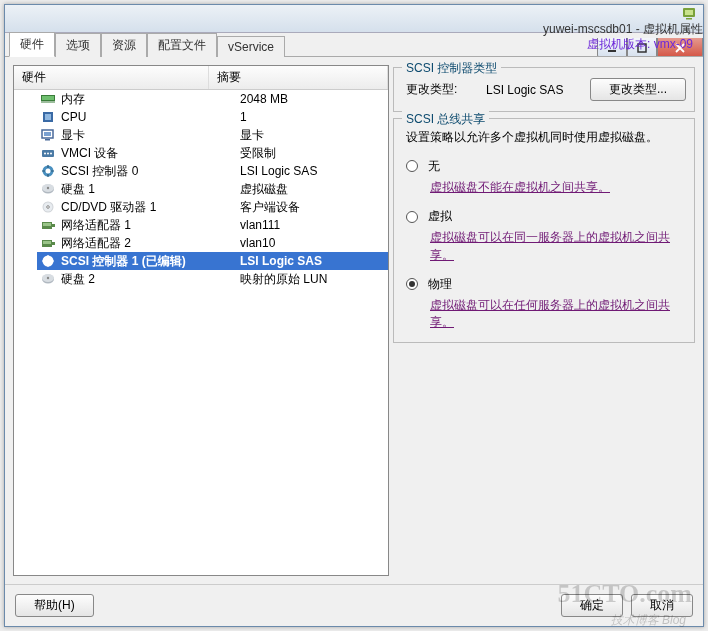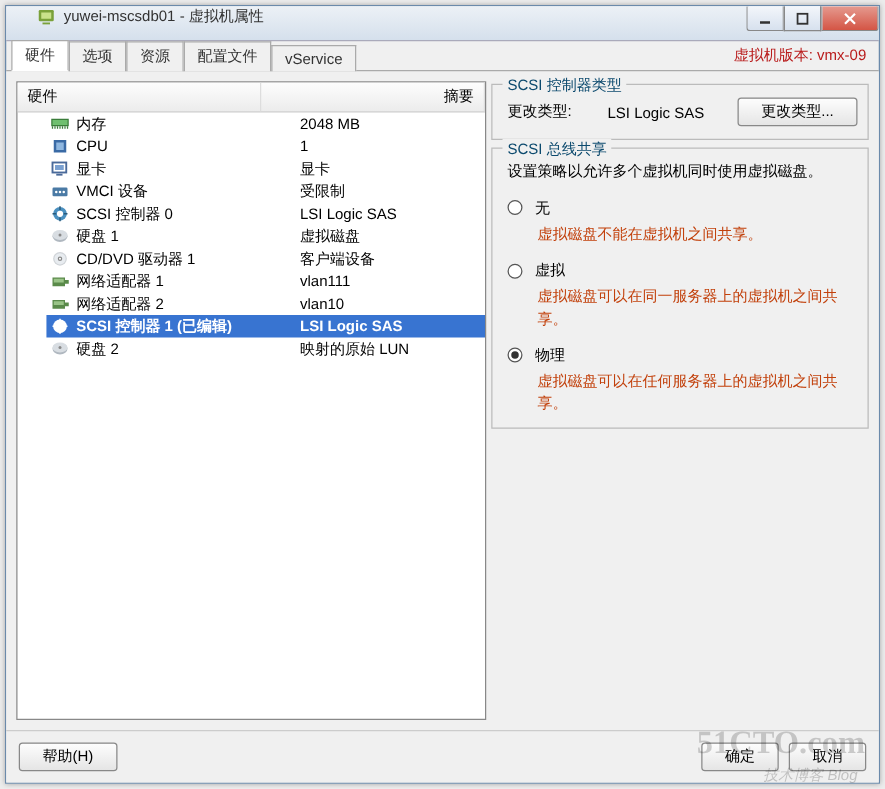--- a/index.html
+++ b/index.html
@@ -1,56 +1,56 @@
 <!DOCTYPE html>
 <html><head>
 <meta charset="utf-8">
 <style>
   * { box-sizing: border-box; margin: 0; padding: 0; font-family: "Microsoft YaHei", "SimSun", Tahoma, sans-serif; font-size: 12px; }
   body { background: #ececec; display: flex; justify-content: center; align-items: flex-start; padding: 4px; }
   .window { width: 700px; height: 623px; background: #f0f0f0; border: 1px solid #6b8aab; box-shadow: 0 0 4px rgba(0,0,0,.3); display: flex; flex-direction: column; }
-  .titlebar { height: 28px; background: linear-gradient(#ecf1f6,#d5e0ec); display: flex; align-items: flex-start; padding: 0 0 0 24px; border-bottom: 1px solid #aab; }
+  .titlebar { height: 28px; background: linear-gradient(#ecf1f6,#d5e0ec); display: flex; align-items: flex-end; padding: 0 0 0 0; border-bottom: 1px solid #aab; flex-direction: column; }
   .titlebar .ticon { width: 16px; height: 16px; margin-right: 6px; }
   .titlebar .ttext { flex: 1; color: #333; }
   .winbtns { display: flex; height: 20px; }
   .winbtn { width: 30px; height: 20px; display: flex; align-items: center; justify-content: center; border: 1px solid #888; border-top: none; font-size: 11px; color: #222; background: linear-gradient(#f3f6fb,#d7e1ee); }
   .winbtn.min { border-radius: 0 0 0 3px; }
   .winbtn.close { width: 46px; background: linear-gradient(#e59a8f,#d45545); color: #fff; border-radius: 0 0 3px 0; }
   .tabs { display: flex; align-items: flex-end; height: 24px; padding-left: 4px; border-bottom: 1px solid #aaa; position: relative; }
   .tab { padding: 3px 10px; border: 1px solid #aaa; border-bottom: none; background: #f0f0f0; color: #333; margin-right: 0; position: relative; top: 1px; }
   .tab.active { background: #fff; border-bottom: 1px solid #fff; font-weight: normal; }
-  .tabs .vmver { margin-left: auto; margin-right: 10px; padding-bottom: 3px; color: #b91c1c; }
+  .tabs .vmver { margin-left: auto; margin-right: 10px; padding-bottom: 3px; color: #6d28d9; }
   .content { flex: 1; display: flex; padding: 8px; gap: 4px; background: #f0f0f0; }
   .leftcol { flex: 1; display: flex; flex-direction: column; }
   .toprow { display: flex; align-items: center; height: 30px; gap: 8px; padding: 0 2px; }
   .chk { width: 13px; height: 13px; border: 1px solid #888; background: #fff; }
   .toprow .spacer { flex: 1; }
   .btn { padding: 2px 18px; border: 1px solid #888; background: linear-gradient(#fdfdfd,#e5e5e5); border-radius: 3px; }
   .btn.disabled { color: #999; }
   .hwlist { border: 1px solid #888; background: #fff; flex: 1; overflow: hidden; display: flex; flex-direction: column; }
   .hwhead { display: flex; background: linear-gradient(#fdfdfd,#ececec); border-bottom: 1px solid #ccc; }
   .hwhead .col { padding: 3px 8px; border-right: 1px solid #ddd; }
   .hwhead .c1 { width: 195px; }
-  .hwhead .c2 { flex: 1; text-align: right; }
+  .hwhead .c2 { flex: 1; }
   .hwbody { flex: 1; overflow: auto; margin-left: 23px; }
   .hwrow { display: flex; align-items: center; height: 18px; cursor: default; }
   .hwrow .ic { width: 22px; display: flex; justify-content: center; }
   .hwrow .c1 { width: 173px; padding-left: 2px; }
   .hwrow .c2 { flex: 1; padding-left: 8px; }
   .hwrow.sel { background: #3874d1; color: #fff; font-weight: bold; }
   .hwrow.sel .c2 { font-weight: bold; }
   .rightcol { width: 302px; display: flex; flex-direction: column; gap: 6px; padding-top: 2px; }
   .gbox { border: 1px solid #bbb; padding: 10px 8px 10px 12px; position: relative; }
   .gbox .gtitle { position: absolute; top: -8px; left: 8px; background: #f0f0f0; padding: 0 4px; color: #0c4a6e; }
   .tline { display: flex; align-items: center; gap: 14px; }
   .tline .lbl { width: 66px; }
   .tline .val { flex: 1; }
   .radio-opt { margin-top: 12px; }
   .radio-opt .rline { display: flex; align-items: center; gap: 10px; }
-  .radio-opt .desc { padding-left: 24px; margin-top: 4px; line-height: 1.45; color: #c2410c; }
+  .radio-opt .desc { padding-left: 24px; margin-top: 4px; line-height: 1.45; color: #701a75; text-decoration: underline; }
   .rcirc { width: 12px; height: 12px; border: 1px solid #555; border-radius: 50%; display: inline-flex; align-items: center; justify-content: center; background: #fff; }
   .rcirc .dot { width: 6px; height: 6px; background: #333; border-radius: 50%; }
   .footer { height: 42px; border-top: 1px solid #ccc; display: flex; align-items: center; padding: 0 10px; gap: 8px; background: #f0f0f0; }
   .footer .spacer { flex: 1; }
   .watermark { position: fixed; right: 16px; bottom: 22px; font-size: 26px; color: rgba(0,0,0,.18); font-family: Liberation Serif, serif; font-weight: bold; pointer-events: none; }
   .watermark2 { position: fixed; right: 22px; bottom: 2px; font-size: 12px; color: rgba(0,0,0,.2); pointer-events: none; font-style: italic; }
   svg { display: block; }
 </style>
 </head>
 <body>

